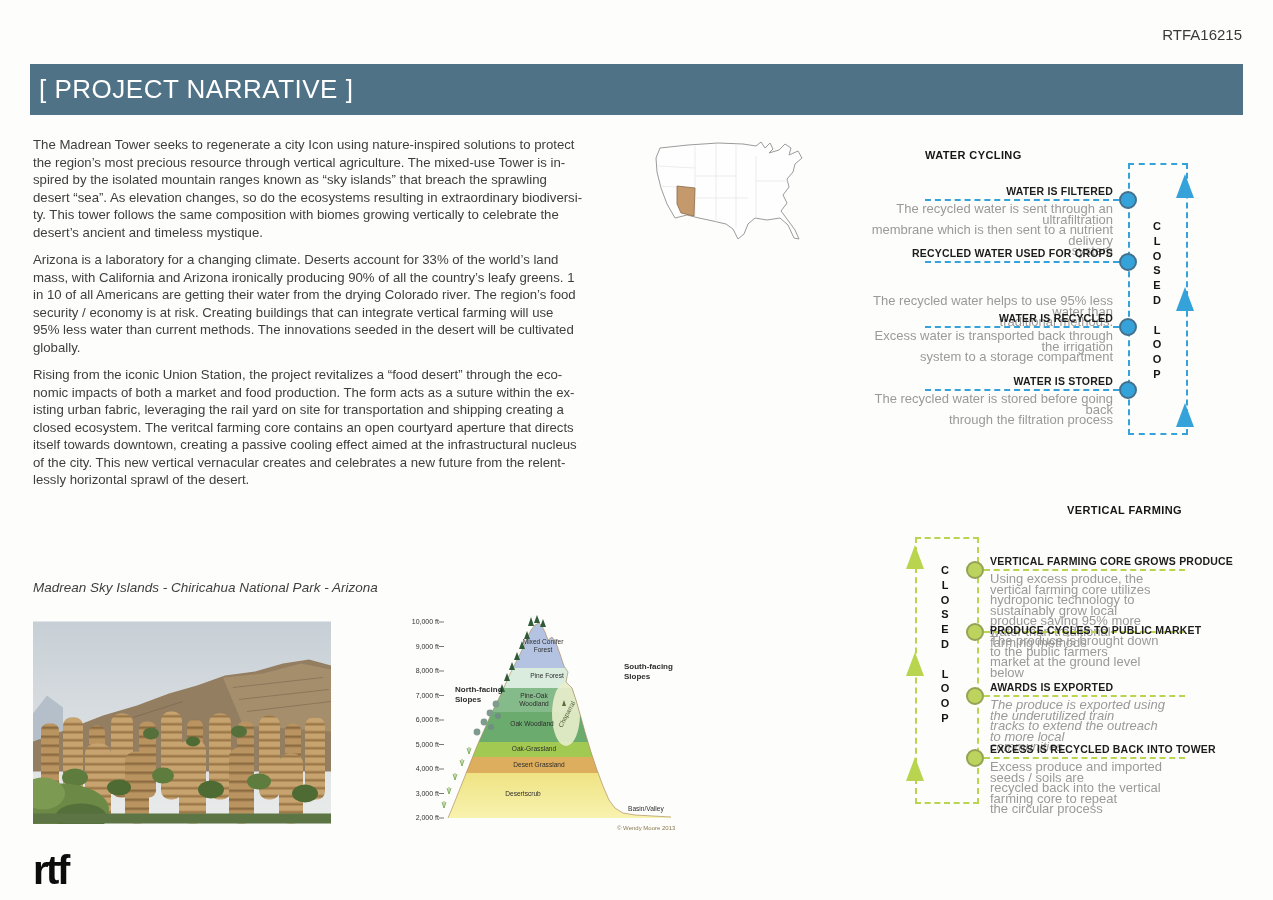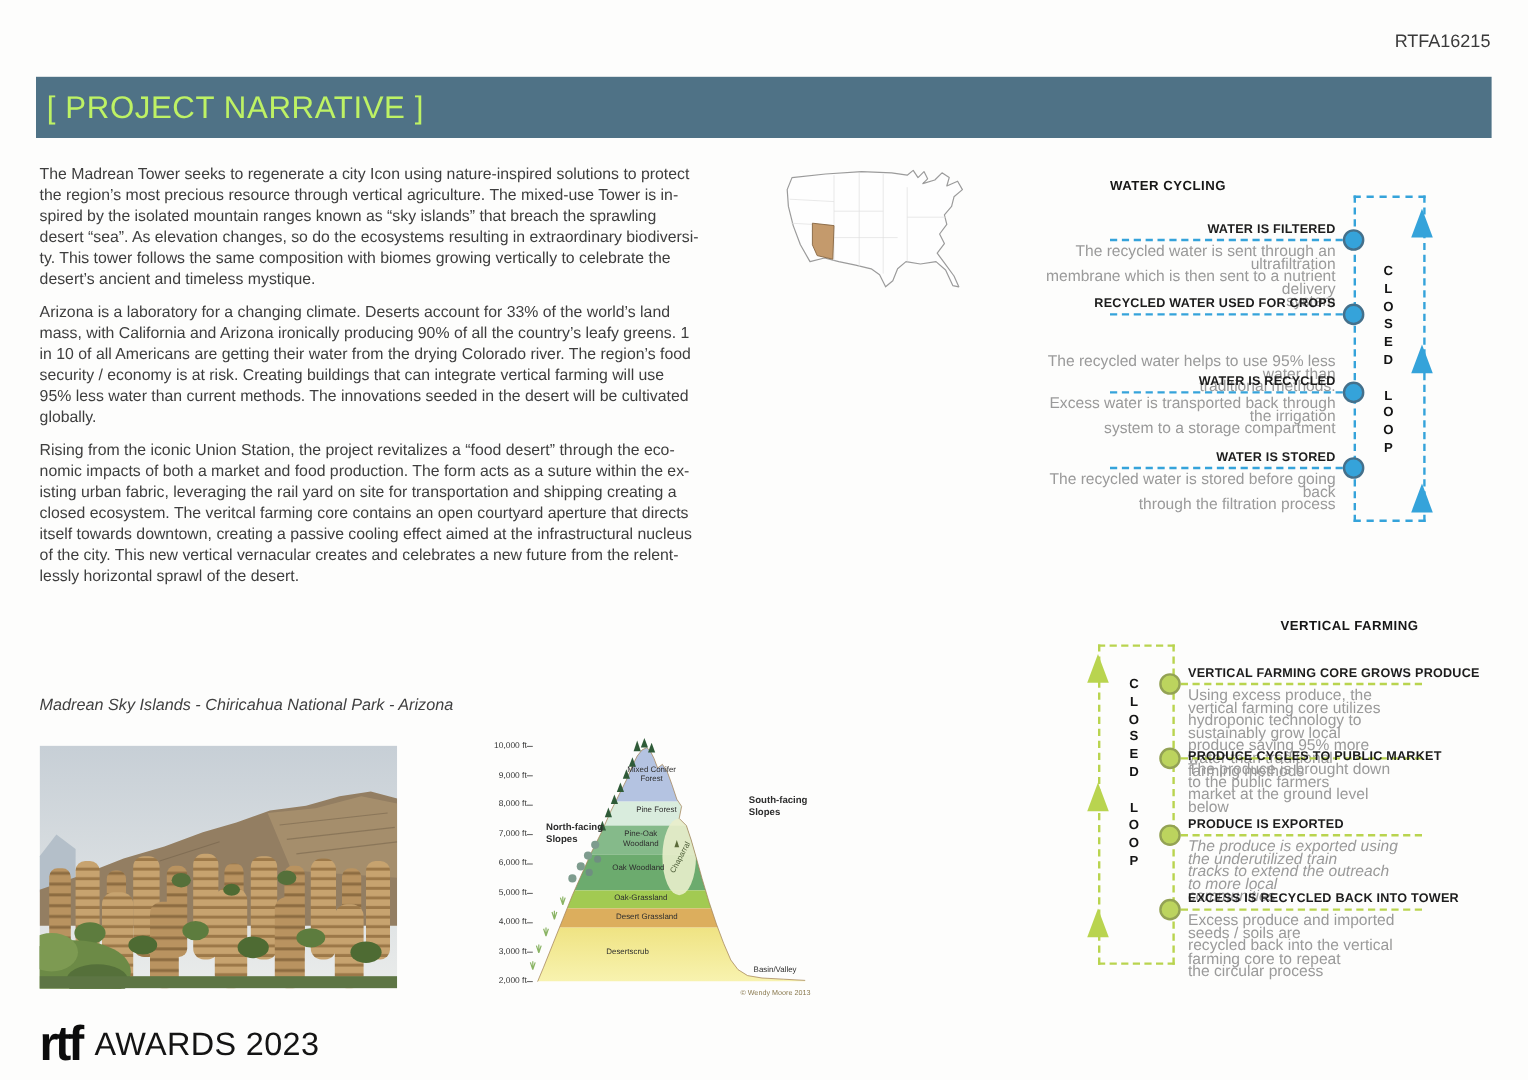--- a/index.html
+++ b/index.html
@@ -6,21 +6,21 @@
   body{
     width:1273px;height:900px;position:relative;overflow:hidden;
     background:#fdfdfc;
     font-family:"Liberation Sans", sans-serif;
     color:#3e3e3e;
   }
   .abs{position:absolute;}
   
   .sheet-code{top:26px;right:31px;font-size:15px;color:#3a3a3a;}
   .header-bar{left:30px;top:64px;width:1213px;height:51px;background:#4f7286;}
-  .header-title{color:#bef264;font-size:26px;line-height:51px;padding-left:9px;letter-spacing:.5px;font-weight:400;}
+  .header-title{color:#ffffff;font-size:26px;line-height:51px;padding-left:9px;letter-spacing:.5px;font-weight:400;}
   
   .narrative{left:33px;top:136px;width:560px;font-size:13.2px;line-height:17.5px;color:#3e3e3e;}
   .narrative p{margin:0 0 10px 0;white-space:pre-line;}
   
   .diagram-title{font-size:11px;font-weight:bold;color:#161616;letter-spacing:.4px;}
   .item-label{position:absolute;font-size:10.5px;font-weight:bold;color:#1c1c1c;letter-spacing:.2px;white-space:nowrap;}
   .item-desc{position:absolute;font-size:13px;line-height:10.6px;color:#9a9a9a;white-space:pre-line;}
   .right-align{text-align:right;}
   .dash-h-blue{position:absolute;height:0;border-top:2px dashed #35a3da;}
   .dash-h-green{position:absolute;height:0;border-top:2px dashed #b9d44f;}
@@ -132,21 +132,21 @@
 <div class="item-desc right-align" style="right:160px;top:331px;width:250px;">Excess water is transported back through the irrigation
 system to a storage compartment</div>
 <div class="node node-blue" style="left:1119px;top:318px;"></div>
 
 <div class="dash-h-blue" style="left:925px;top:389px;width:194px;"></div>
 <div class="item-label right-align" style="right:160px;top:375px;">WATER IS STORED</div>
 <div class="item-desc right-align" style="right:160px;top:394px;width:250px;">The recycled water is stored before going back
 through the filtration process</div>
 <div class="node node-blue" style="left:1119px;top:381px;"></div>
 
-<div class="abs diagram-title" style="right:91px;top:516px;">VERTICAL FARMING</div>
+<div class="abs diagram-title" style="right:91px;top:504px;">VERTICAL FARMING</div>
 
 <div class="loop-rect-green" style="left:915px;top:537px;width:60px;height:263px;"></div>
 <div class="loop-text" style="left:932px;top:563px;width:26px;">C
 L
 O
 S
 E
 D
 
 L
@@ -166,21 +166,21 @@
 farming methods</div>
 <div class="node node-green" style="left:966px;top:561px;"></div>
 
 <div class="dash-h-green" style="left:984px;top:631px;width:201px;"></div>
 <div class="item-label" style="left:990px;top:624px;text-align:right;">PRODUCE CYCLES TO PUBLIC MARKET</div>
 <div class="item-desc" style="left:990px;top:636px;width:180px;">The produce is brought down to the public farmers
 market at the ground level below</div>
 <div class="node node-green" style="left:966px;top:623px;"></div>
 
 <div class="dash-h-green" style="left:984px;top:695px;width:201px;"></div>
-<div class="item-label" style="left:990px;top:681px;">PRODUCE IS EXPORTED</div>
+<div class="item-label" style="left:990px;top:681px;">AWARDS IS EXPORTED</div>
 <div class="item-desc" style="left:990px;top:700px;width:180px;font-style:italic;">The produce is exported using the underutilized train
 tracks to extend the outreach to more local
 communities</div>
 <div class="node node-green" style="left:966px;top:687px;"></div>
 
 <div class="dash-h-green" style="left:984px;top:757px;width:201px;"></div>
 <div class="item-label" style="left:990px;top:743px;">EXCESS IS RECYCLED BACK INTO TOWER</div>
 <div class="item-desc" style="left:990px;top:762px;width:180px;">Excess produce and imported seeds / soils are
 recycled back into the vertical farming core to repeat
 the circular process</div>
@@ -350,14 +350,13 @@
 <div class="zone-label" style="left:496px;top:790px;width:54px;">Desertscrub</div>
 <div class="basin-label abs" style="left:628px;top:805px;">Basin/Valley</div>
 <div class="slope-label" style="left:455px;top:685px;">North-facing
 Slopes</div>
 <div class="slope-label" style="left:581px;top:662px;margin-left:43px;">South-facing
 Slopes</div>
 <div class="credit abs" style="left:617px;top:825px;">© Wendy Moore 2013</div>
 
 <div class="abs footer">
   <div class="rtf-logo">rtf</div>
-  <div class="awards-text">AWARDS 2023</div>
 </div>
 
 </body></html>

